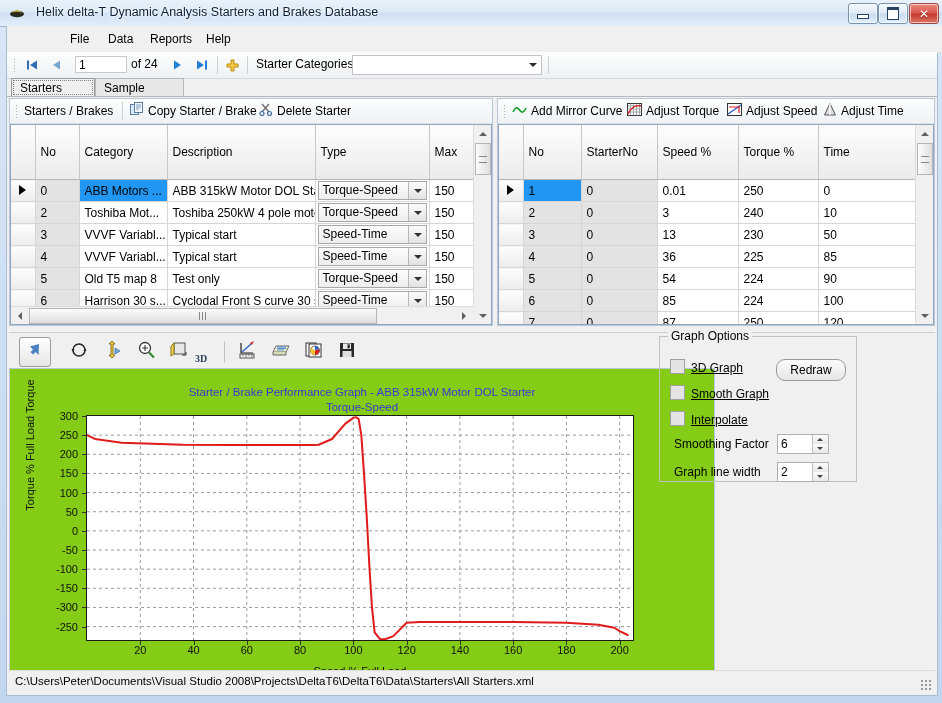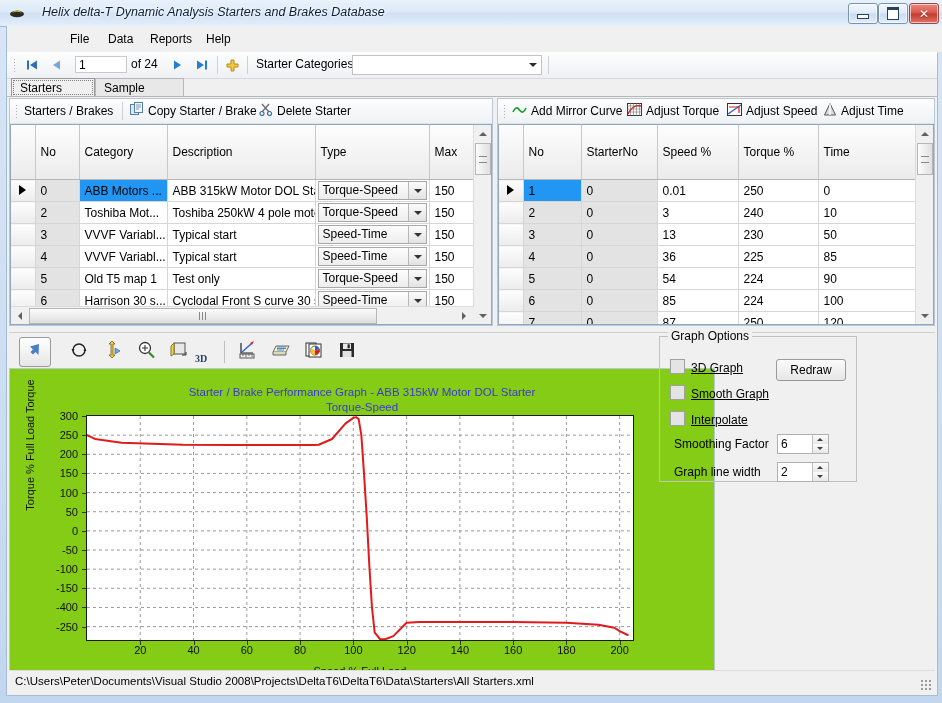--- a/index.html
+++ b/index.html
@@ -17,25 +17,24 @@
   }
   #titlebar{
     position:absolute;left:0;top:0;width:942px;height:26px;
     background:linear-gradient(to bottom,#e9f2fb 0%,#dce9f7 45%,#cfe0f3 50%,#e3eefa 100%);
     border-bottom:1px solid #9fb8d4;
   }
   #titlebar .tl-icon{
     position:absolute;left:9px;top:6px;width:16px;height:14px;
   }
   #titlebar .tl-text{
-    position:absolute;left:42px;top:5px;
+    position:absolute;left:36px;top:5px;
     font-size:12.5px;color:#0b2038;
     text-shadow:0 0 3px #ffffff,0 0 4px #ffffff;
     white-space:nowrap;
-    font-style:italic;
   }
   .wbtn{
     position:absolute;top:3px;height:19px;width:28px;
     border:1px solid #7a93ae;border-radius:3px;
     background:linear-gradient(to bottom,#f3f8fd 0%,#dfeaf7 48%,#c8dbf0 52%,#e2eefb 100%);
     box-shadow:inset 0 0 0 1px rgba(255,255,255,.6);
   }
   #btn-min{right:64px;}
   #btn-max{right:34px;}
   #btn-close{
@@ -282,21 +281,21 @@
     padding:0 3px;font-size:12px;color:#000;
   }
   .cbrow{position:absolute;left:10px;height:16px;}
   .cbox{
     display:inline-block;width:13px;height:13px;vertical-align:-2px;
     border:1px solid #a0a0a0;background:#e4e4e4;margin-right:6px;
   }
   .cbrow span.lbl{font-size:12px;color:#000;text-decoration:underline;}
   #redraw{
     position:absolute;right:10px;top:22px;width:70px;height:22px;
-    border:1px solid #9a9a9a;border-radius:3px;
+    border:1px solid #9a9a9a;border-radius:9px;
     background:linear-gradient(to bottom,#fbfbfb,#e6e6e6);
     font-size:12px;color:#000;text-align:center;line-height:21px;
     box-sizing:border-box;cursor:default;
   }
   .spinrow{position:absolute;left:14px;height:20px;}
   .spinrow .lbl{position:absolute;left:0;top:3px;font-size:12px;color:#000;white-space:nowrap;}
   .spin{
     position:absolute;width:52px;height:20px;border:1px solid #b0b0b0;
     background:#fff;box-sizing:border-box;
   }
@@ -516,21 +515,21 @@
                     <span class="btn">
                       <i></i>
                     </span>
                   </div>
                 </td>
                 <td class="">150</td>
               </tr>
               <tr>
                 <td class="rowhdr"></td>
                 <td class="shade">5</td>
-                <td class="">Old T5 map 1</td>
+                <td class="">Old T5 map 8</td>
                 <td class="">Test only</td>
                 <td style="padding: 0px 2px;">
                   <div class="combo-cell">
                     <span class="txt">Torque-Speed</span>
                     <span class="btn">
                       <i></i>
                     </span>
                   </div>
                 </td>
                 <td class="">150</td>
@@ -830,21 +829,21 @@
           <div class="ytick" style="top: 142.726px; left: 28px;">50</div>
           <div class="ytickmark" style="top: 142.726px; left: 72px;"></div>
           <div class="ytick" style="top: 161.872px; left: 28px;">0</div>
           <div class="ytickmark" style="top: 161.872px; left: 72px;"></div>
           <div class="ytick" style="top: 181.017px; left: 28px;">-50</div>
           <div class="ytickmark" style="top: 181.017px; left: 72px;"></div>
           <div class="ytick" style="top: 200.162px; left: 28px;">-100</div>
           <div class="ytickmark" style="top: 200.162px; left: 72px;"></div>
           <div class="ytick" style="top: 219.308px; left: 28px;">-150</div>
           <div class="ytickmark" style="top: 219.308px; left: 72px;"></div>
-          <div class="ytick" style="top: 238.453px; left: 28px;">-400</div>
+          <div class="ytick" style="top: 238.453px; left: 28px;">-300</div>
           <div class="ytickmark" style="top: 238.453px; left: 72px;"></div>
           <div class="ytick" style="top: 257.598px; left: 28px;">-250</div>
           <div class="ytickmark" style="top: 257.598px; left: 72px;"></div>
         </div>
       <div id="xtick-holder">
           <div class="xtick" style="left: 130.268px; top: 275px;">20</div>
           <div class="xtickmark" style="left: 130.268px; top: 272px;"></div>
           <div class="xtick" style="left: 183.537px; top: 275px;">40</div>
           <div class="xtickmark" style="left: 183.537px; top: 272px;"></div>
           <div class="xtick" style="left: 236.805px; top: 275px;">60</div>

